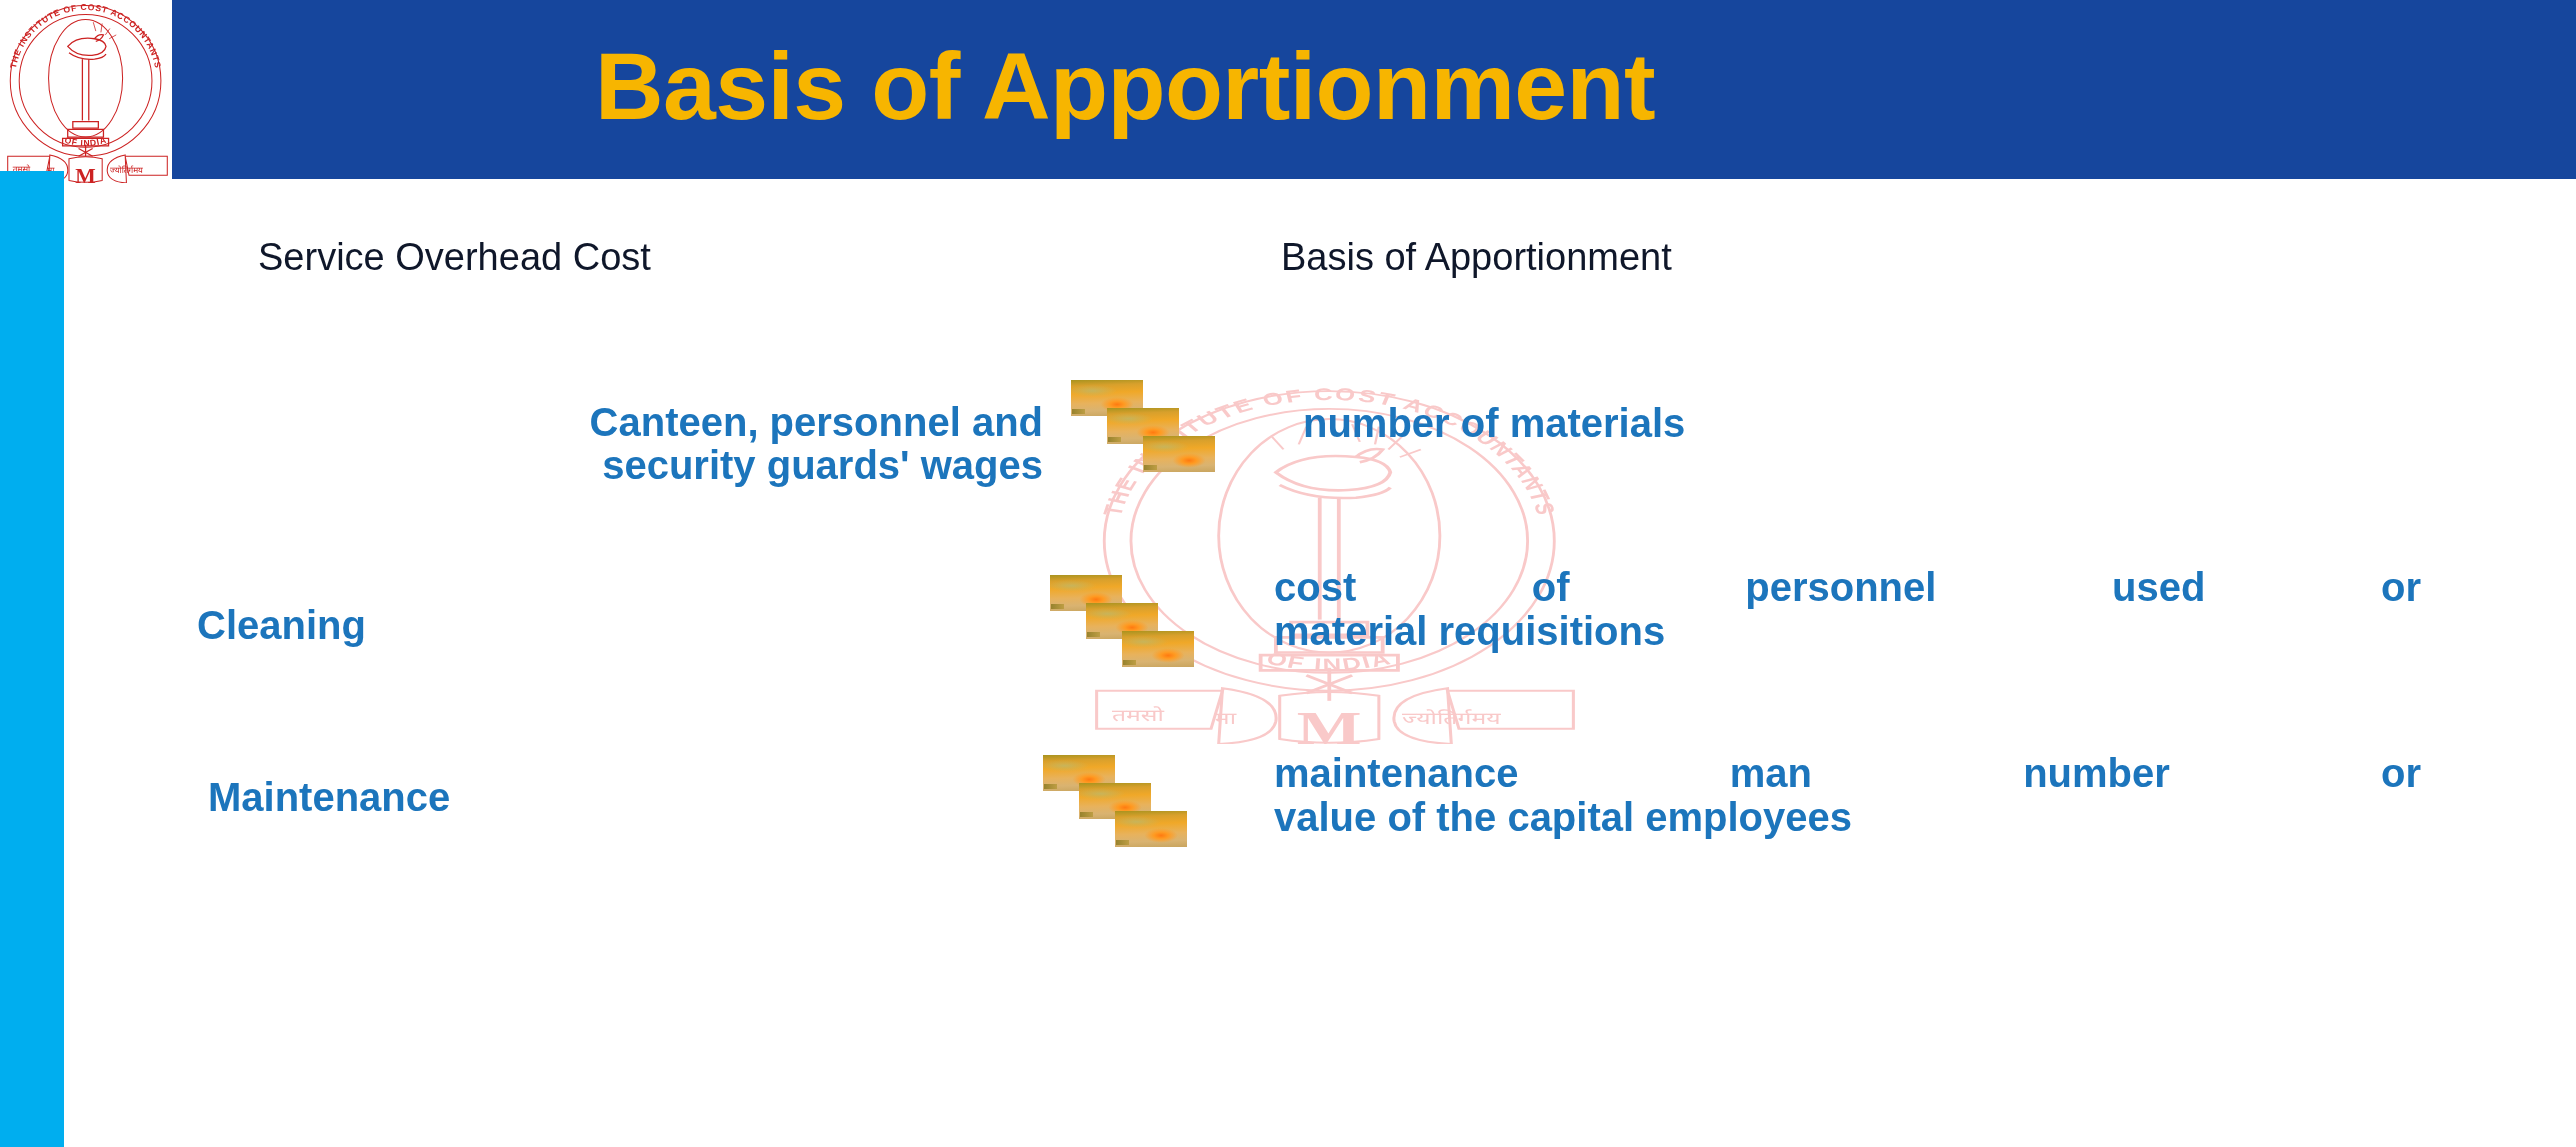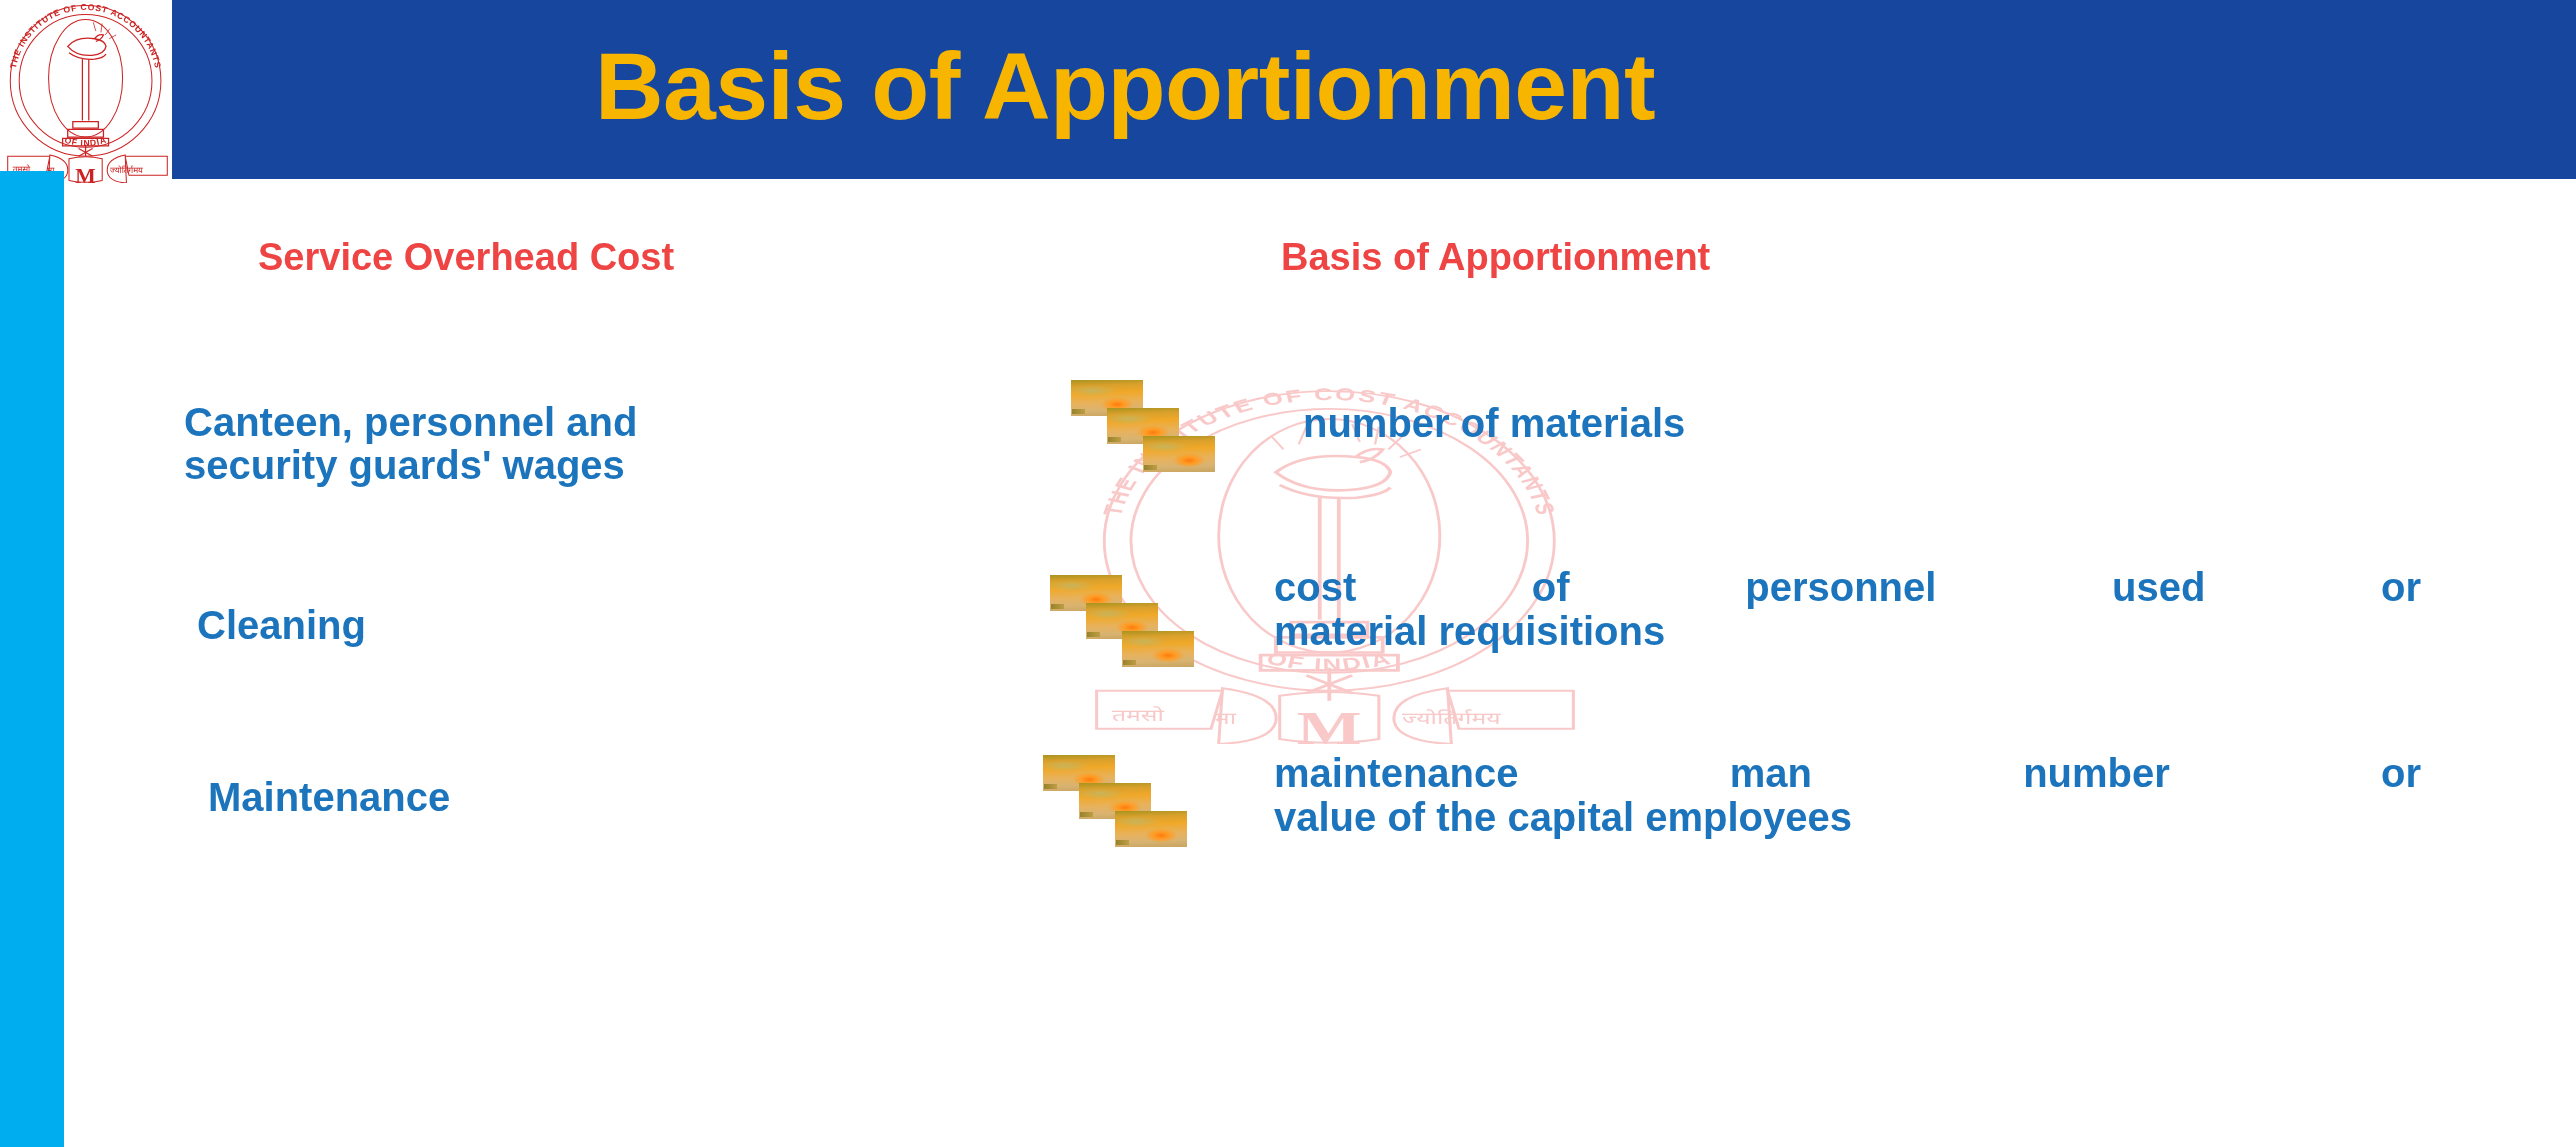--- a/index.html
+++ b/index.html
@@ -62,38 +62,38 @@
     width:492px; height:358px;
     opacity:1;
     pointer-events:none;
   }
 
   
   #content { position:absolute; left:0; top:179px; width:2576px; height:968px; }
 
   .col-head {
     position:absolute;
-    color:#ef4444;
+    color:#0f172a;
     font-size:38px;
-    font-weight:bold;
+    font-weight:normal;
     line-height:1.05;
     white-space:nowrap;
     text-align:center;
   }
   #head-service { left:258px; top:59px; }
   #head-basis   { left:1281px; top:59px; }
 
   .left-label {
     position:absolute;
     color:#1C75BC;
     font-size:40px;
     font-weight:bold;
     line-height:1.08;
   }
-  #label-canteen     { left:184px; top:222px; width:850px; }
+  #label-canteen     { left:193px; top:222px; width:850px;text-align:right; }
   #label-cleaning    { left:197px; top:425px; width:703px; }
   #label-maintenance { left:208px; top:597px; width:703px; }
 
   .right-text {
     position:absolute;
     color:#1C75BC;
     font-size:40px;
     font-weight:bold;
     line-height:1.10;
     text-align:justify;

